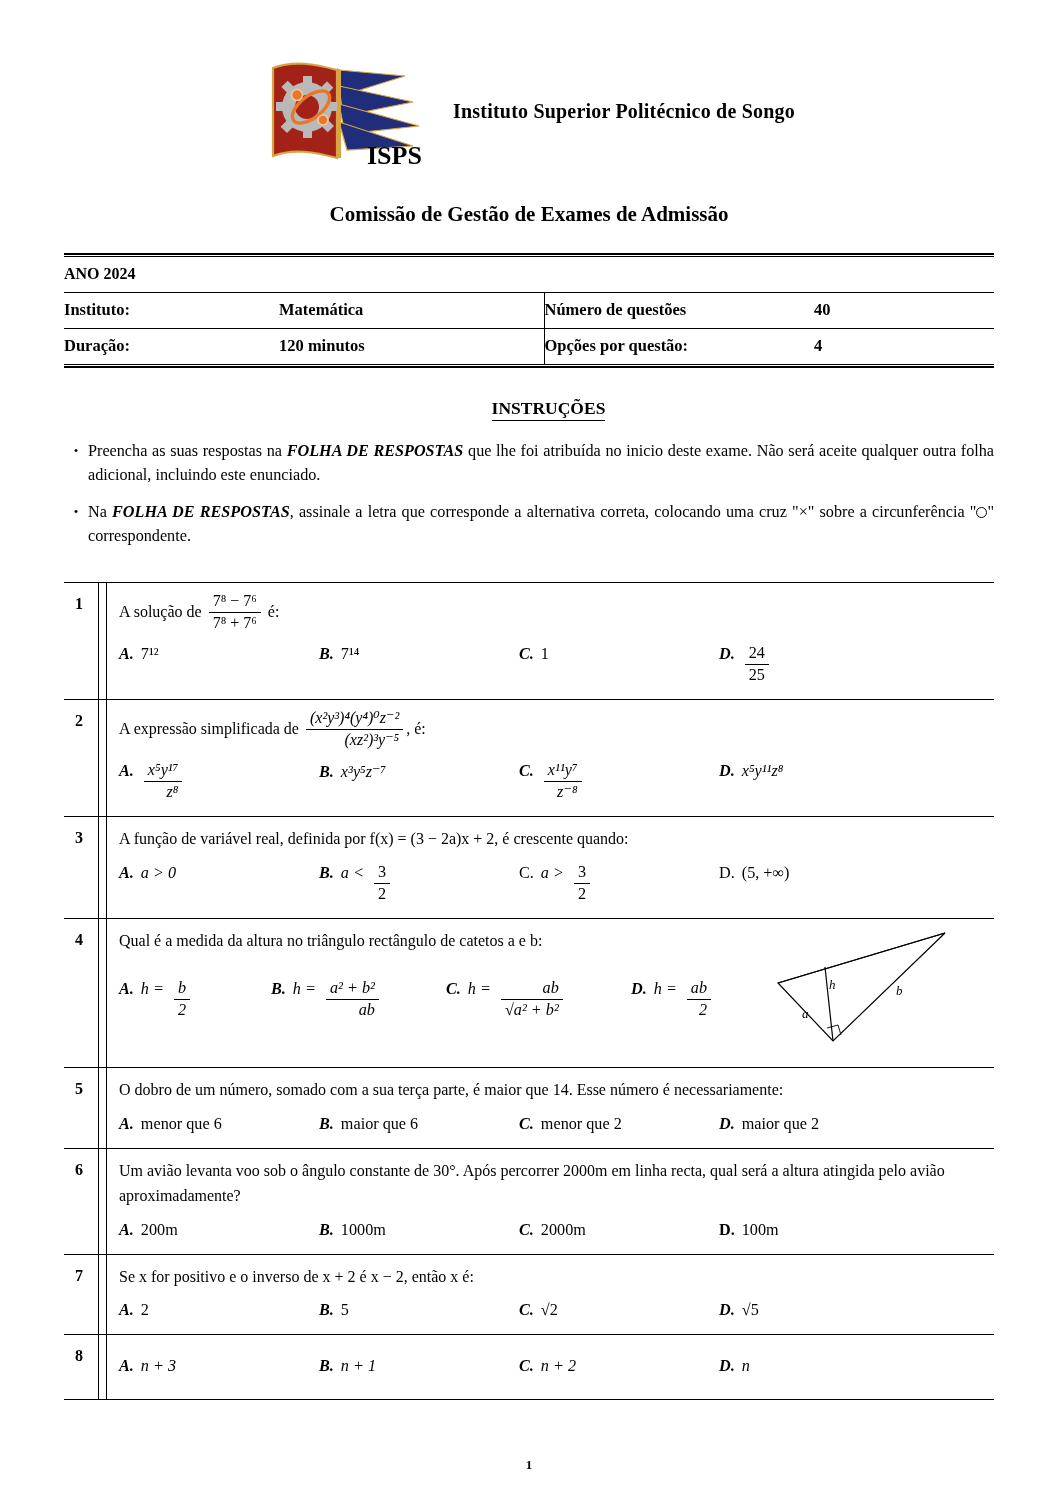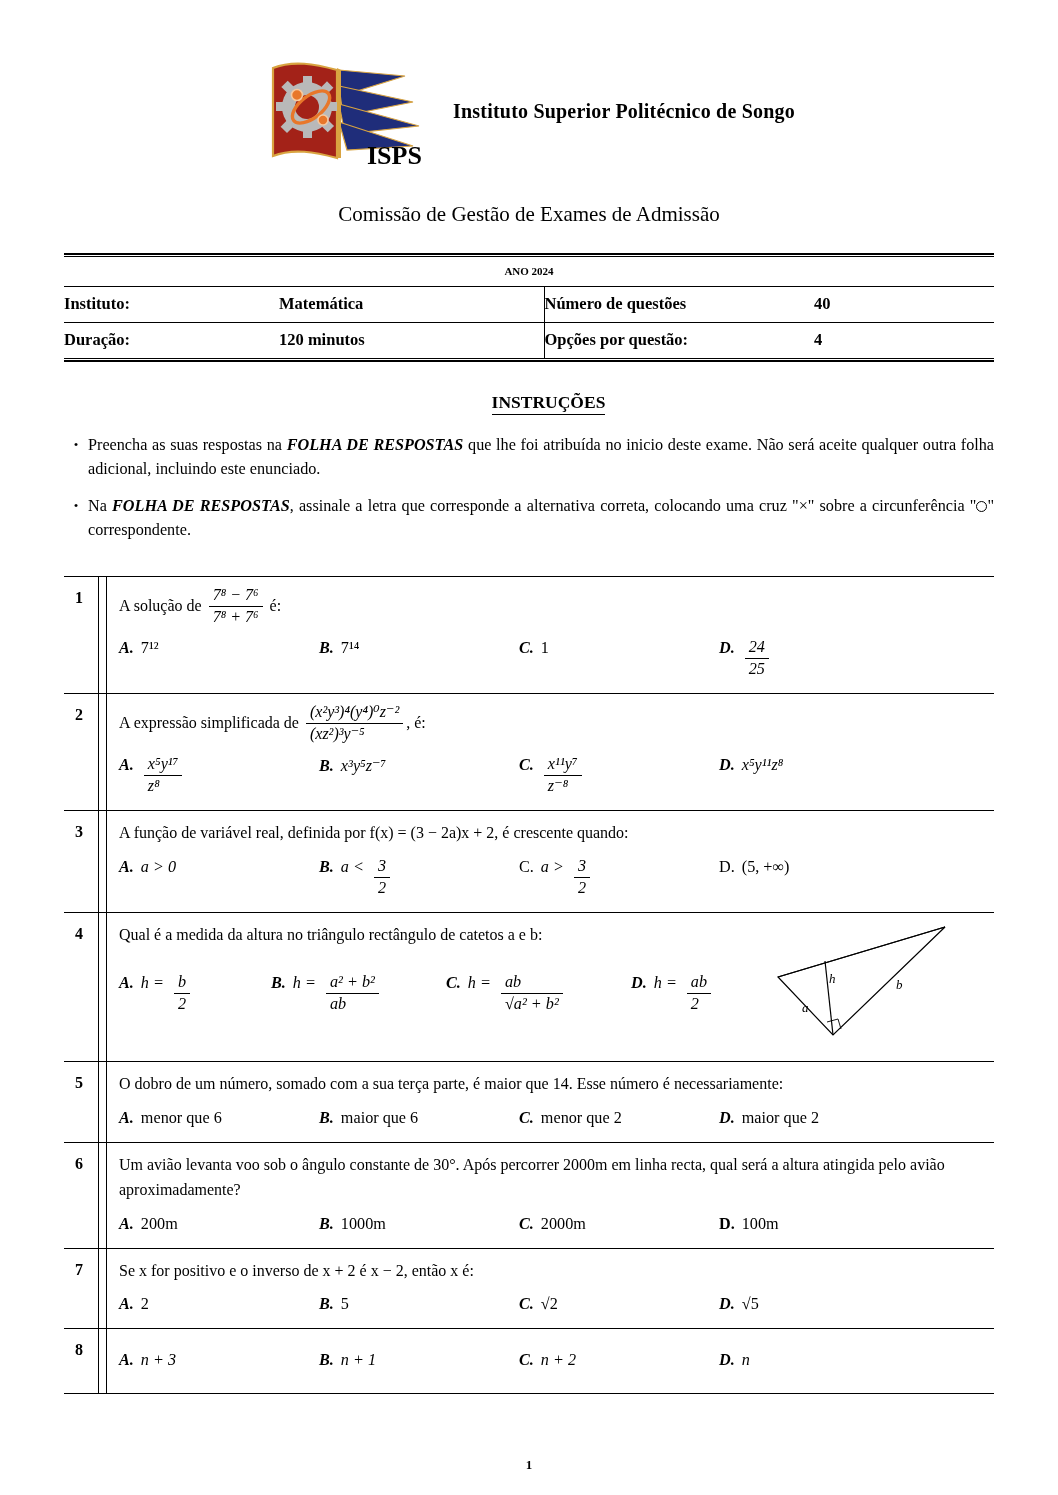--- a/index.html
+++ b/index.html
@@ -27,40 +27,40 @@
   .logo { width: 168px; height: 118px; flex: 0 0 auto; }
   .inst-title {
     font-size: 20px;
     font-weight: bold;
     letter-spacing: .2px;
     white-space: nowrap;
   }
   .commission {
     text-align: center;
     font-size: 21px;
-    font-weight: normal;
+    font-weight: bold;
     margin-top: 32px;
   }
 
   
   .info-wrap { width: 930px; margin: 26px auto 0 auto; }
   .rule-double {
     border-top: 2.2px solid #000;
     border-bottom: 1.3px solid #000;
     height: 4px;
   }
   .rule-single { border-top: 1.2px solid #000; height: 0; }
   .rule-double-bottom {
     border-top: 1.3px solid #000;
     border-bottom: 2.2px solid #000;
     height: 4px;
   }
   .info-table { width: 100%; border-collapse: collapse; font-size: 16.5px; }
   .info-table td { padding: 7px 0 8px 0; vertical-align: middle; }
-  .ano-row td { text-align: center; font-weight: bold; font-size: 11px; padding: 8px 0 9px 0; }
+  .ano-row td { text-align: left; font-weight: bold; font-size: 16px; padding: 8px 0 9px 0; }
   .c-label { width: 215px; font-weight: bold; padding-left: 6px; }
   .c-val   { width: 265px; }
   .c-label2 { width: 270px; font-weight: bold; padding-left: 14px; border-left: 1.2px solid #000; }
   .c-val2  { text-align: left; font-weight: bold; padding-right: 70px; }
   .val-bold { font-weight: bold; }
 
   
   .instr-title {
     text-align: center;
     font-weight: bold;
@@ -113,26 +113,25 @@
   .opt { font-size: 16.2px; display: flex; align-items: baseline; gap: 7px; }
   .opt .lbl { font-style: italic; font-weight: bold; }
   .opt .lbl.plain { font-style: normal; font-weight: normal; }
   .w4 { width: 200px; }
   .it { font-style: italic; }
 
   
   .frac {
     display: inline-block;
     vertical-align: middle;
-    text-align: left;
+    text-align: right;
     margin: 0 3px;
     line-height: 1.15;
     position: relative;
     top: -1px;
-    font-style: italic;
   }
   .frac > .num { display: block; padding: 0 4px 1px 4px; border-bottom: 1.15px solid #000; }
   .frac > .den { display: block; padding: 1px 4px 0 4px; }
 
   
   .tri-fig { position: absolute; right: -6px; top: -4px; width: 230px; height: 150px; }
 
   
   .pagenum {
     position: absolute;

